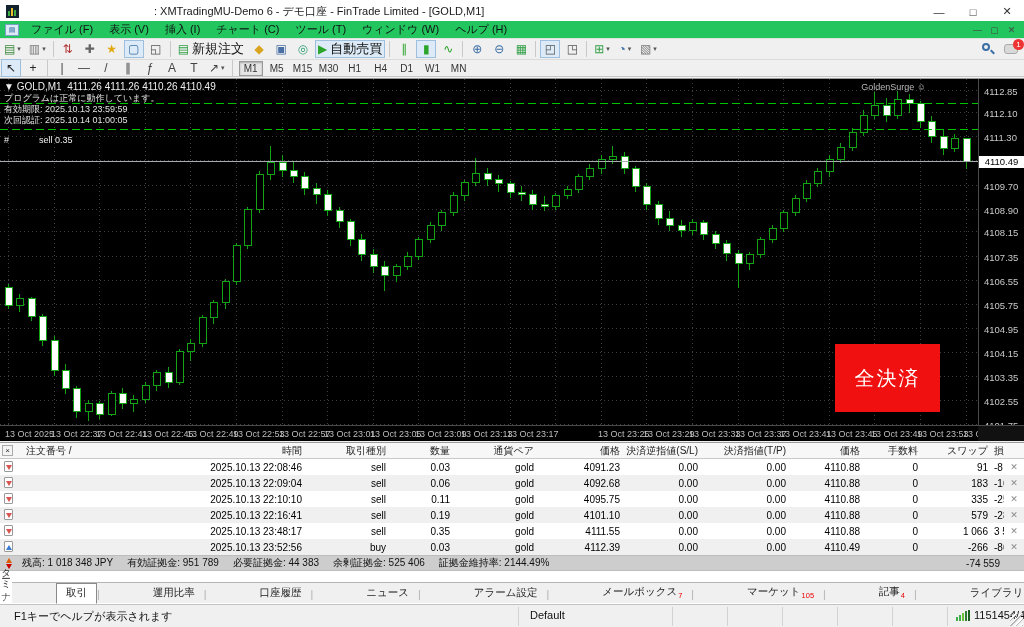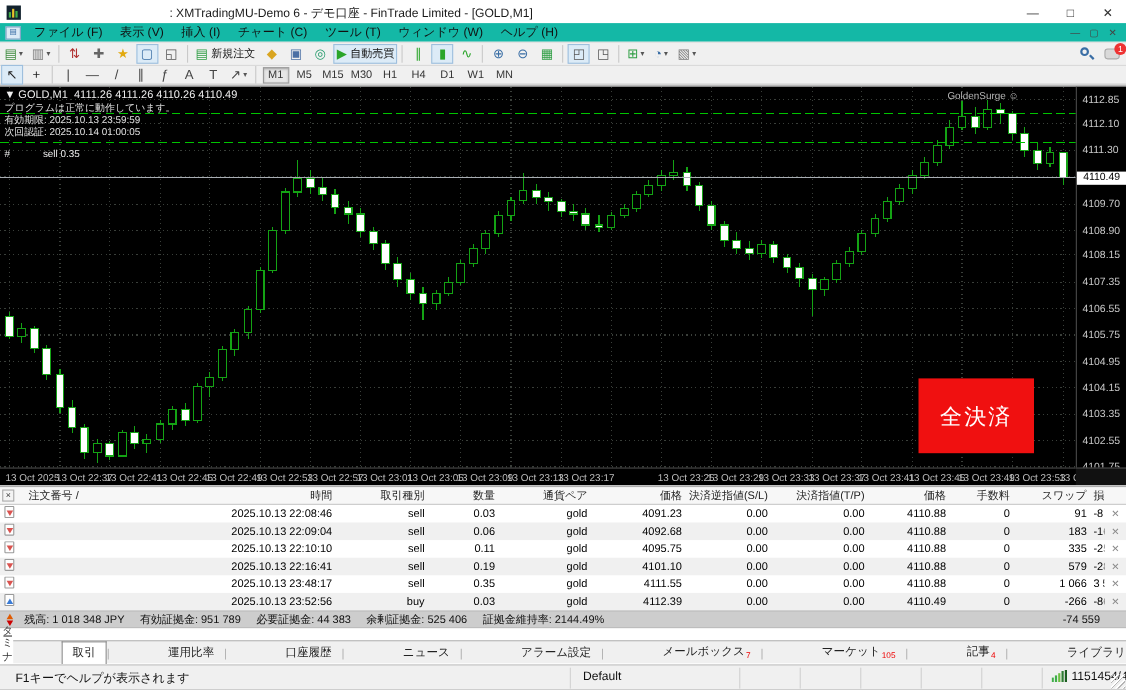--- a/index.html
+++ b/index.html
@@ -13,36 +13,36 @@
   .app-icon { width:13px; height:13px; margin-left:6px; background:#12222e; position:relative; flex:0 0 auto; }
   .app-icon i { position:absolute; bottom:2px; width:2px; background:#e8c22a; }
   .app-icon i:nth-child(1){ left:2px; height:5px; background:#3fae49; }
   .app-icon i:nth-child(2){ left:5px; height:8px; }
   .app-icon i:nth-child(3){ left:8px; height:6px; background:#3fae49; }
   .title-text { margin-left:135px; font-size:11px; color:#1a1a1a; white-space:nowrap; }
   .win-controls { margin-left:auto; display:flex; height:100%; }
   .win-btn { width:34px; height:100%; display:flex; align-items:center; justify-content:center;
              font-size:11px; color:#333; }
   
-  .menubar { position:absolute; left:0; top:21px; width:1024px; height:17px; background:#14b8a6;
+  .menubar { position:absolute; left:0; top:21px; width:1024px; height:17px; background:#22c55e;
              display:flex; align-items:center; font-size:11px; color:#111; }
   .chart-sys-icon { width:14px; height:12px; margin:0 4px 0 5px; border:1px solid #7aa0c4; background:#dceaf6;
                     font-size:7px; color:#3a6ea5; text-align:center; line-height:10px; }
   .menu-item { padding:1px 8px; white-space:nowrap; }
   .child-controls { margin-left:auto; display:flex; margin-right:4px; }
   .child-btn { width:17px; text-align:center; font-size:9px; color:#444; }
 
   
   .toolbar { position:absolute; left:0; width:1024px; background:#f0f0f0; display:flex; align-items:center; }
   .tb1 { top:38px; height:22px; border-top:1px solid #e0e0e0; border-bottom:1px solid #dadada; }
   .tb2 { top:60px; height:17px; border-bottom:1px solid #c8c8c8; }
   .tbtn { height:18px; min-width:20px; margin:0 1px; display:flex; align-items:center; justify-content:center;
           border:1px solid transparent; font-size:12px; padding:0 2px; white-space:nowrap; color:#444; }
   .tbtn.pressed { background:#dcebf7; border:1px solid #9ebfdd; }
-  .tbtn .lbl { font-size:10px; color:#111; margin-left:3px; }
+  .tbtn .lbl { font-size:13px; color:#111; margin-left:3px; }
   .tbtn .dd { font-size:7px; color:#555; margin-left:2px; }
   .tsep { width:1px; height:16px; background:#c9c9c9; margin:0 3px; }
   .tf-btn { height:15px; min-width:24px; margin:0 1px; display:flex; align-items:center; justify-content:center;
             font-size:10px; color:#333; border:1px solid transparent; }
   .tf-btn.pressed { background:#e6e6e6; border:1px solid #9a9a9a; box-shadow:inset 0 1px 2px rgba(0,0,0,.25); }
   .tb-right { margin-left:auto; display:flex; align-items:center; margin-right:6px; }
   .search-icon { width:12px; height:12px; position:relative; margin-right:10px; }
   .search-icon b { position:absolute; left:0; top:0; width:8px; height:8px; border:2px solid #3a6ea5; border-radius:50%; }
   .search-icon i { position:absolute; left:8px; top:8px; width:5px; height:2px; background:#3a6ea5; transform:rotate(45deg); }
   .chat-icon { width:14px; height:10px; background:#d9d9d9; border:1px solid #aaa; border-radius:3px; position:relative; }

